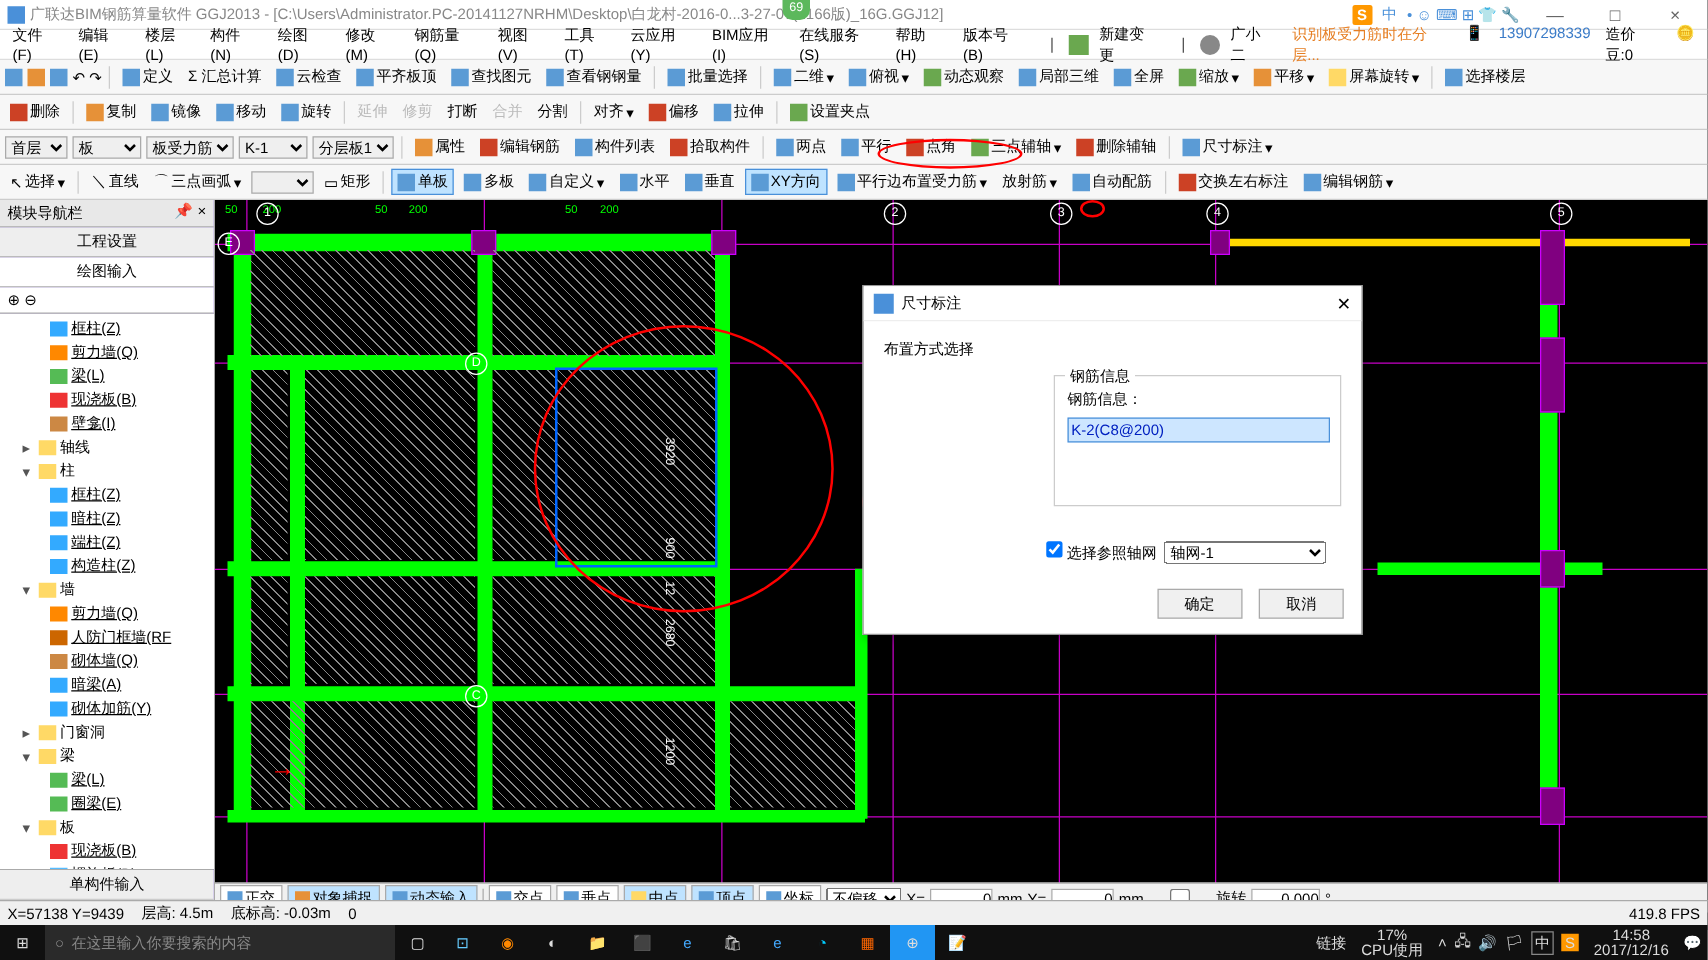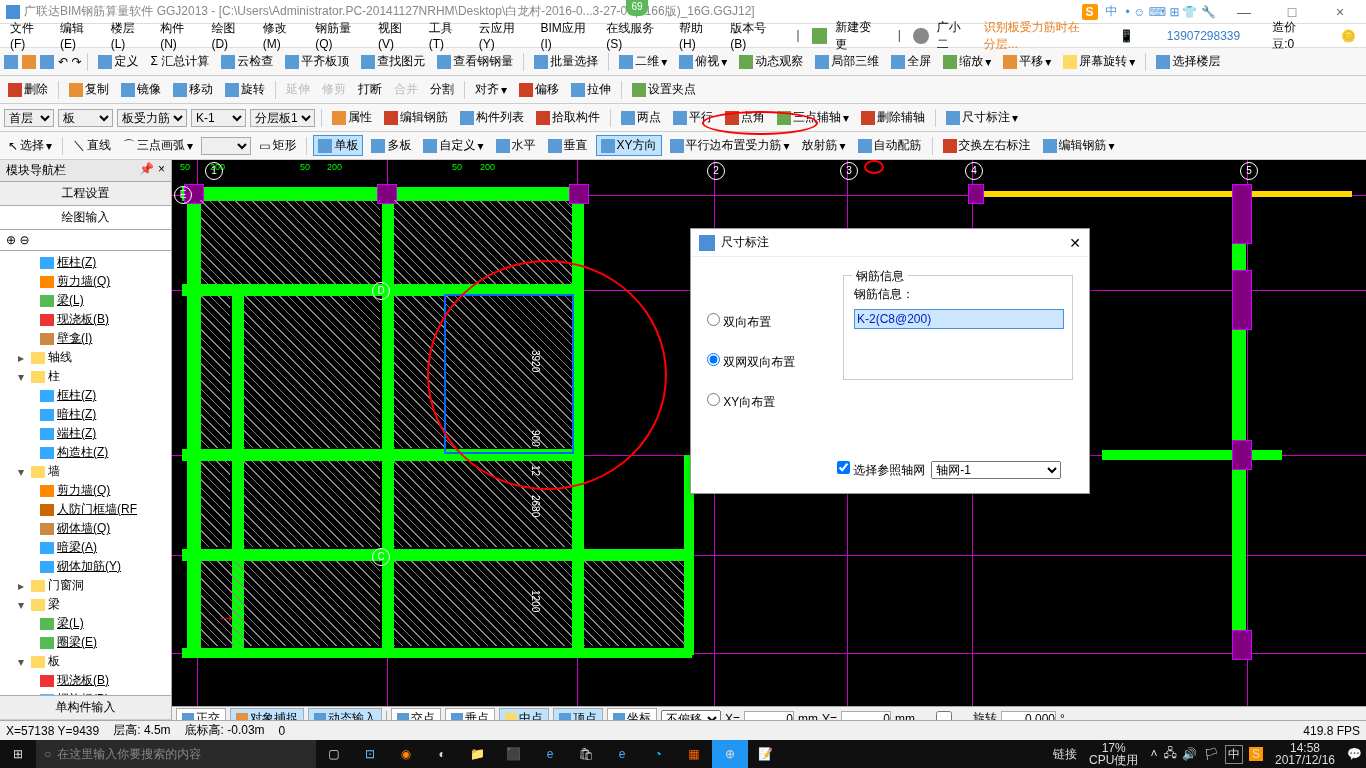--- a/index.html
+++ b/index.html
@@ -9,21 +9,21 @@
 .titlebar { height:24px; background:#fff; display:flex; align-items:center; padding:0 6px; color:#888; border-bottom:1px solid #ddd; }
 .titlebar .icon { width:14px; height:14px; background:#4a90d9; margin-right:4px; }
 .titlebar .badge { position:absolute; left:626px; top:0; background:#5cb85c; color:#fff; width:22px; height:16px; border-radius:0 0 8px 8px; text-align:center; font-size:10px; line-height:14px; }
 .titlebar .right { margin-left:auto; display:flex; gap:8px; align-items:center; }
 .titlebar .sogou { background:#ff9800; color:#fff; width:16px; height:16px; text-align:center; border-radius:2px; font-weight:bold; line-height:16px; }
 .titlebar .winbtn { width:40px; text-align:center; color:#666; font-size:14px; }
 
 
 .menubar { height:24px; background:#fff; display:flex; align-items:center; padding:0 4px; gap:2px; border-bottom:1px solid #ddd; }
 .menubar span { padding:2px 6px; }
-.menubar .right { margin-left:auto; display:flex; align-items:center; gap:20px; }
+.menubar .right { margin-left:auto; display:flex; align-items:flex-start; gap:0; }
 .menubar .orange { color:#e67e22; }
 .menubar .phone { color:#3a7bc8; }
 
 
 .toolbar { height:28px; background:#f7f7f7; display:flex; align-items:center; padding:0 4px; gap:4px; border-bottom:1px solid #ccc; white-space:nowrap; overflow:hidden; }
 .toolbar .btn { display:inline-flex; align-items:center; gap:2px; padding:0 4px; }
 .toolbar .sep { width:1px; height:18px; background:#ccc; margin:0 2px; }
 .toolbar .ico { width:14px; height:14px; background:#5b9bd5; display:inline-block; }
 .toolbar .ico.g { background:#6aa84f; }
 .toolbar .ico.o { background:#e69138; }
@@ -560,34 +560,34 @@
   </div>
 </div>
 
 <div class="dialog">
   <div class="dlg-title">
     <span style="width:16px;height:16px;background:#4a90d9;margin-right:6px"></span>
     <span>尺寸标注</span>
     <span class="x">✕</span>
   </div>
   <div class="dlg-body">
-    <div class="dlg-radios">
-      <label><input type="radio" name="m" style=""> <span>双向布置</span></label>
-      <label><input type="radio" name="m" checked="" style=""> <span>双网双向布置</span></label>
-      <label><input type="radio" name="m" style=""> <span>XY向布置</span></label>
-    </div>
+    <div class="dlg-group">布置方式选择</div>
     <div class="dlg-info">
       <span class="lgd">钢筋信息</span>
       <div style="margin-bottom:6px">钢筋信息：</div>
       <input type="text" value="K-2(C8@200)" style="">
     </div>
     <div class="dlg-axis">
       <label><input type="checkbox" checked="" style=""> <span>选择参照轴网</span></label>
       <select><option>轴网-1</option></select>
     </div>
+  </div>
+  <div class="dlg-btns">
+    <button>确定</button>
+    <button>取消</button>
   </div>
 </div>
 
 <div class="snapbar">
   <span class="tb">
       <span class="ico2"></span>
       <span>正交</span>
     </span>
   <span class="tb on">
       <span class="ico2" style="background:#e69138"></span>

